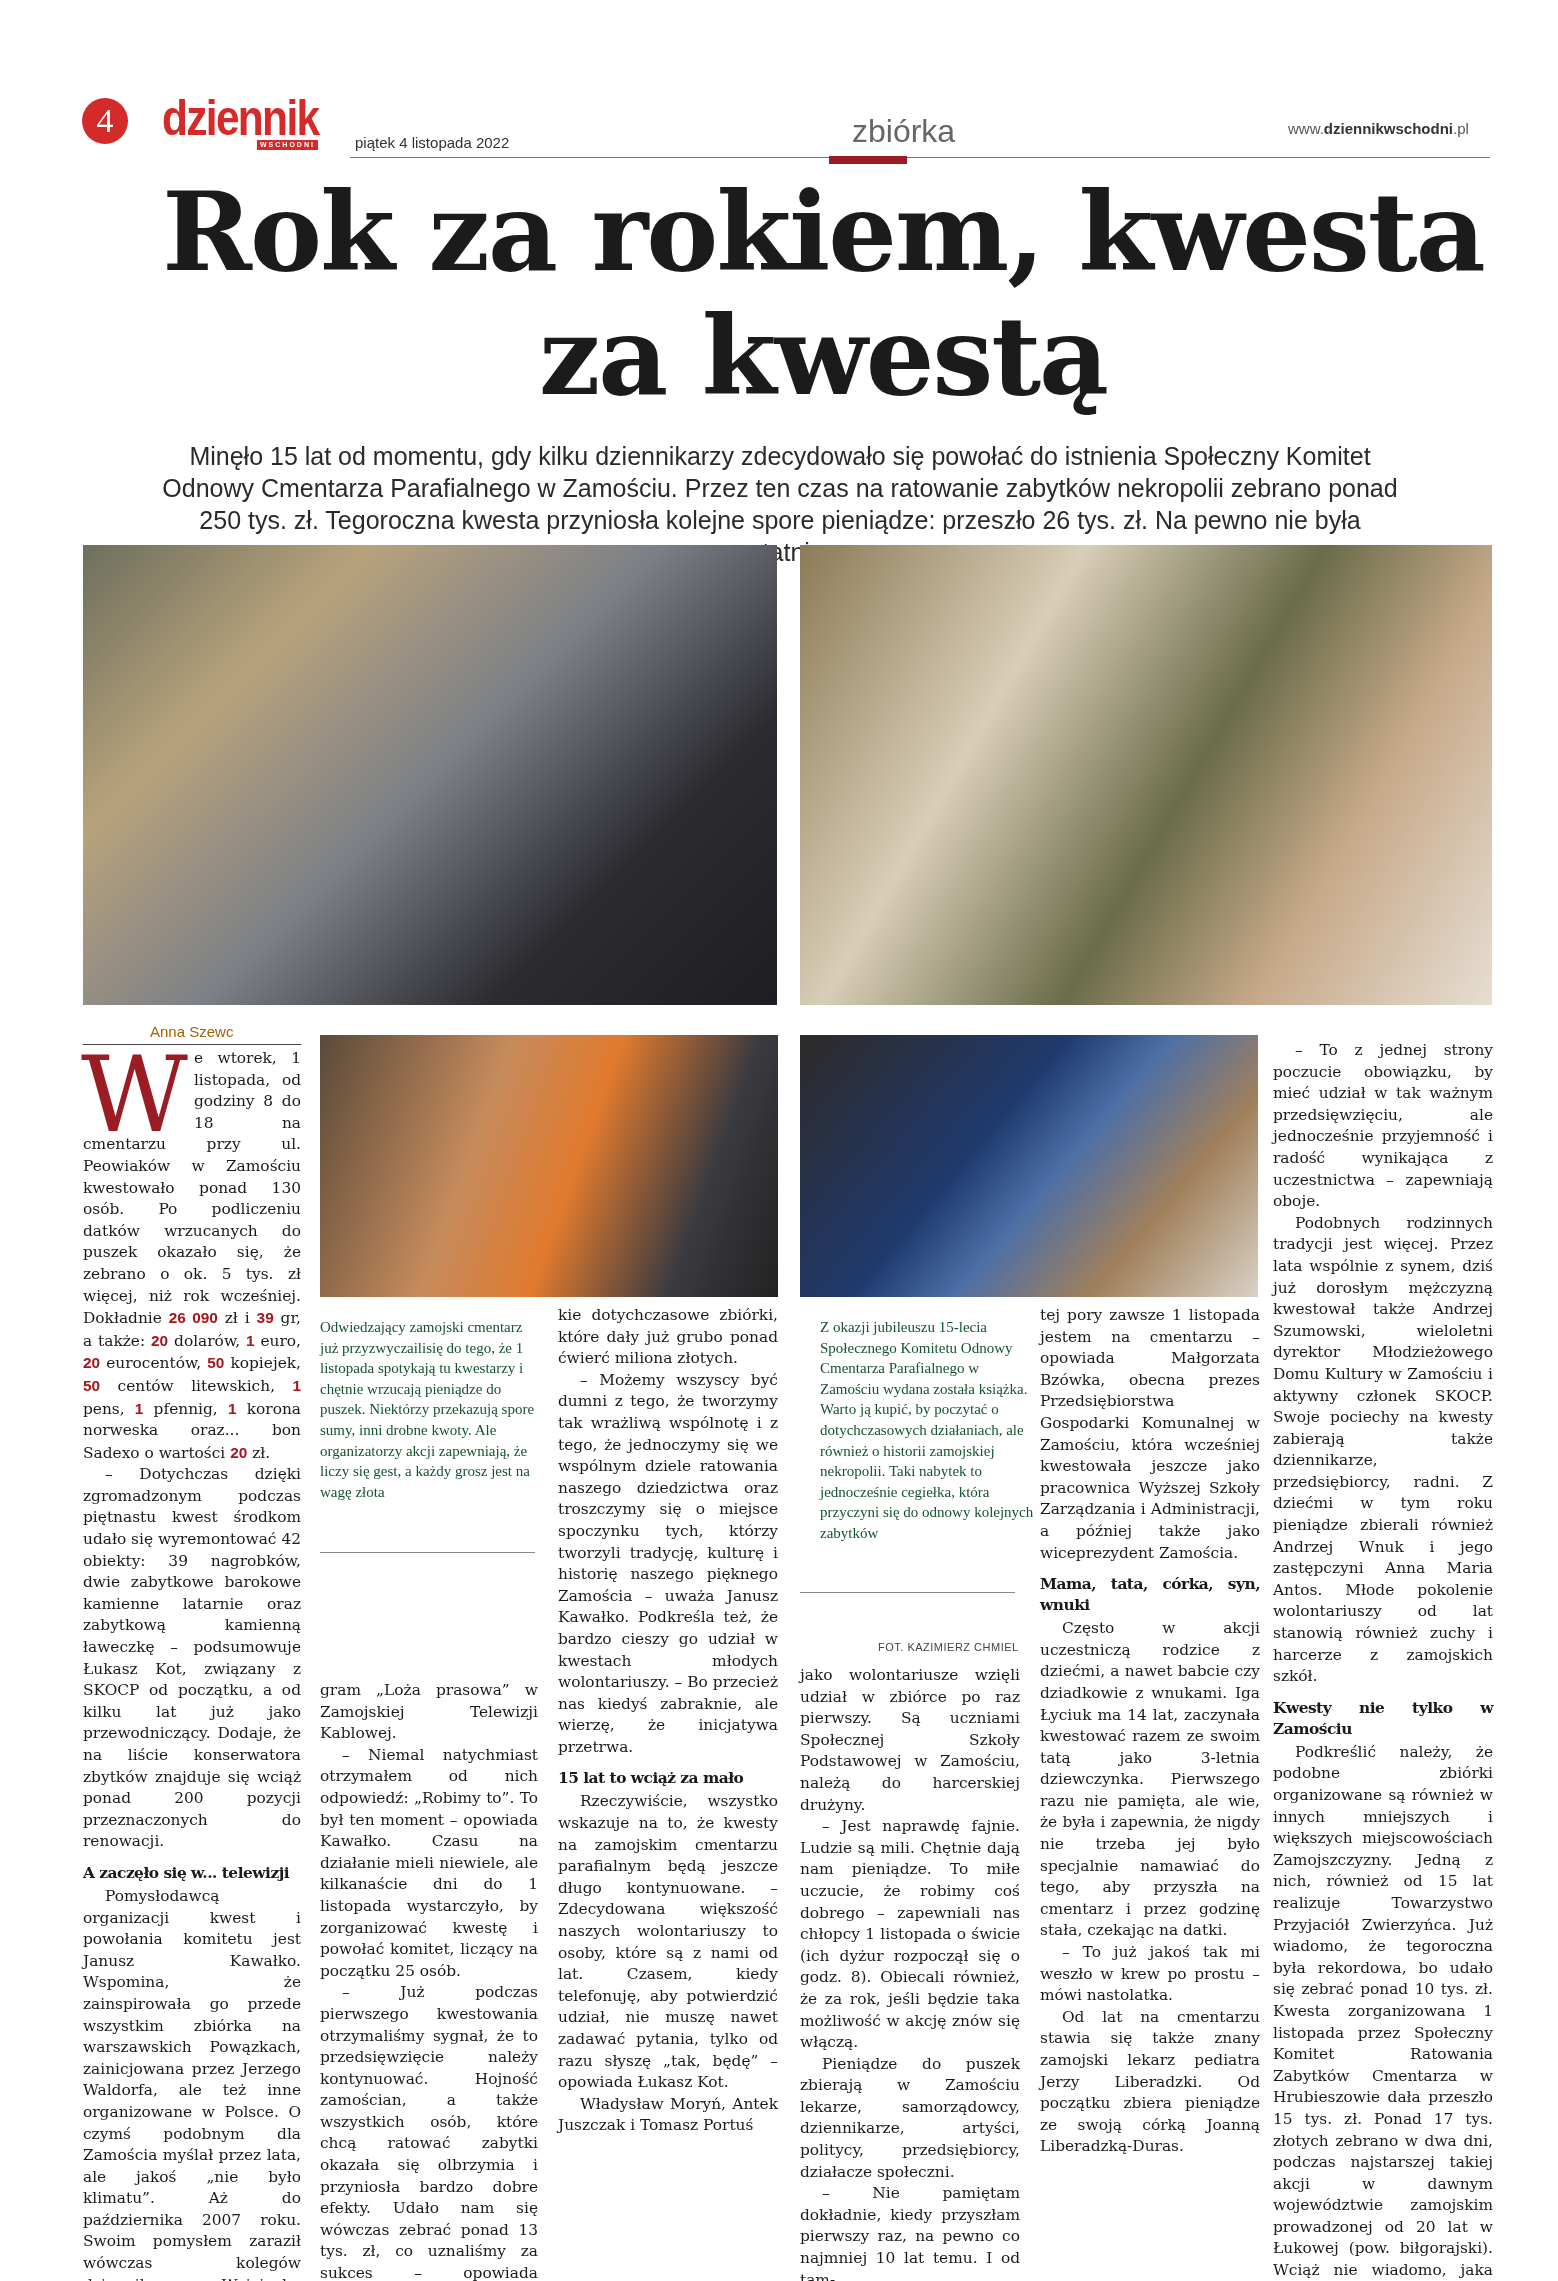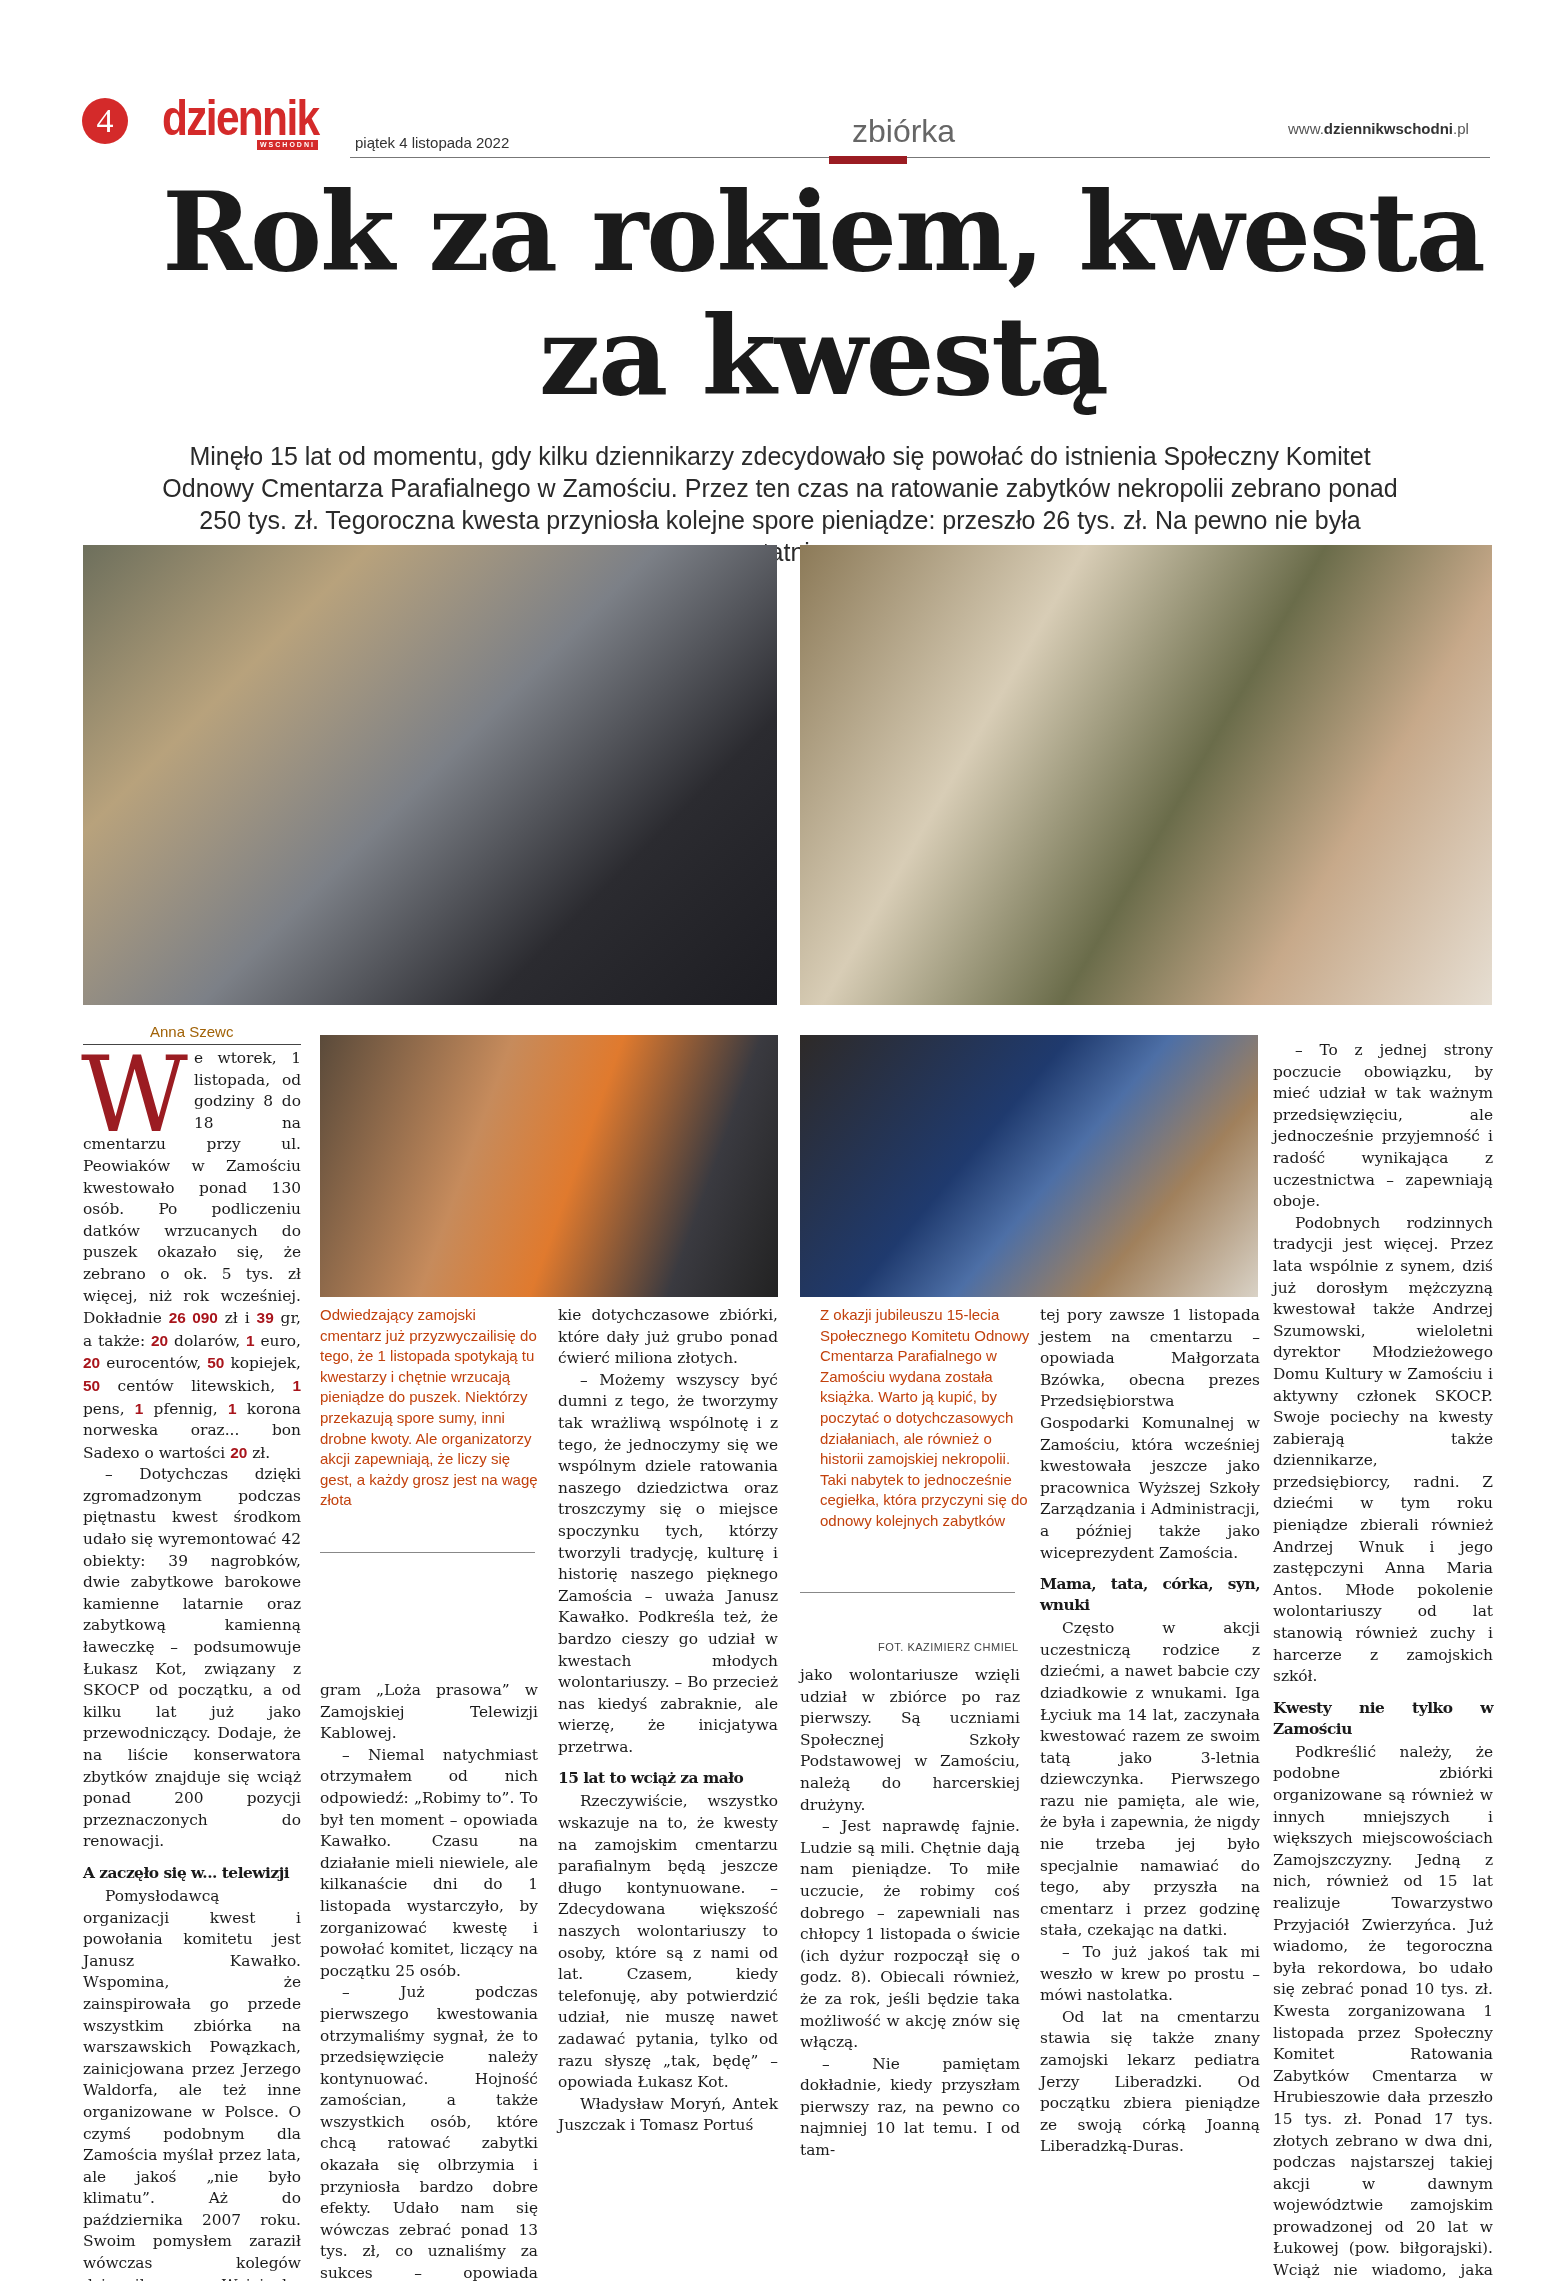--- a/index.html
+++ b/index.html
@@ -27,21 +27,21 @@
   .photo2 { left:800px; top:545px; width:692px; height:460px; background:linear-gradient(120deg,#8c7a58 0%,#d8cdb6 30%,#6a6c4a 55%,#c7a98a 75%,#e6ded2 100%); }
   .photo3 { left:320px; top:1035px; width:458px; height:262px; background:linear-gradient(110deg,#5a4a3a 0%,#c68b5c 35%,#e07a2e 55%,#3a3a40 80%,#222 100%); }
   .photo4 { left:800px; top:1035px; width:458px; height:262px; background:linear-gradient(130deg,#2e2a28 0%,#1f3a6e 40%,#4d6fa6 55%,#a0805c 75%,#d9d2c6 100%); }
 
   
   .col { font-family:"DejaVu Serif", serif; font-size:15.4px; line-height:21.6px; text-align:justify; hyphens:manual; color:#1a1a1a; }
   .col p { margin:0; text-indent:22px; }
   .col p.noind { text-indent:0; }
   .col h3 { margin:10px 0 2px 0; font-size:15.4px; font-weight:bold; line-height:21px; letter-spacing:-0.5px; }
   .red { color:#a8141b; font-weight:bold; font-family:"Liberation Sans", sans-serif; }
-  .caption { font-family:Liberation Sans, sans-serif; font-size:15px; line-height:20.6px; color:#c2410c; }
+  .caption { font-family:Liberation Serif, serif; font-size:15px; line-height:20.6px; color:#14532d;margin-top:12px; }
   .byline { left:150px; top:1023px; font-family:"Liberation Sans", sans-serif; font-size:15px; color:#a16207; }
   .byline-rule { left:83px; top:1044px; width:218px; height:1px; background:#444; }
   .dropcap { float:left; font-family:"DejaVu Serif", serif; font-size:104px; line-height:86px; color:#9b1c22; margin:4px 6px -4px -2px; }
   .credit { left:878px; top:1597px; font-family:"Liberation Sans", sans-serif; font-size:11px; color:#444; letter-spacing:0.5px;margin-top:44px; }
   .credit-rule { left:800px; top:1592px; width:215px; height:1px; background:#888; }
   .caption-rule { left:320px; top:1552px; width:215px; height:1px; background:#888; }
 </style>
 </head>
 <body>
 
@@ -92,20 +92,21 @@
   <p>Władysław Moryń, Antek Juszczak i Tomasz Portuś</p>
 </div>
 
 <div class="abs caption" style="left:820px; top:1305px; width:218px;">Z okazji jubileuszu 15-lecia Społecznego Komitetu Odnowy Cmentarza Parafialnego w Zamościu wydana została książka. Warto ją kupić, by poczytać o dotychczasowych działaniach, ale również o historii zamojskiej nekropolii. Taki nabytek to jednocześnie cegiełka, która przyczyni się do odnowy kolejnych zabytków</div>
 <div class="abs credit-rule"></div>
 <div class="abs credit">FOT. KAZIMIERZ CHMIEL</div>
 
 <div class="abs col" style="left:800px; top:1665px; width:220px;">
   <p class="noind">jako wolontariusze wzięli udział w zbiórce po raz pierwszy. Są uczniami Społecznej Szkoły Podstawowej w Zamościu, należą do harcerskiej drużyny.</p>
   <p>– Jest naprawdę fajnie. Ludzie są mili. Chętnie dają nam pieniądze. To miłe uczucie, że robimy coś dobrego – zapewniali nas chłopcy 1 listopada o świcie (ich dyżur rozpoczął się o godz. 8). Obiecali również, że za rok, jeśli będzie taka możliwość w akcję znów się włączą.</p>
+  <p>Pieniądze do puszek zbierają w Zamościu lekarze, samorządowcy, dziennikarze, artyści, politycy, przedsiębiorcy, działacze społeczni.</p>
   <p>– Nie pamiętam dokładnie, kiedy przyszłam pierwszy raz, na pewno co najmniej 10 lat temu. I od tam-</p>
 </div>
 
 <div class="abs col" style="left:1040px; top:1305px; width:220px;">
   <p class="noind">tej pory zawsze 1 listopada jestem na cmentarzu – opowiada Małgorzata Bzówka, obecna prezes Przedsiębiorstwa Gospodarki Komunalnej w Zamościu, która wcześniej kwestowała jeszcze jako pracownica Wyższej Szkoły Zarządzania i Administracji, a później także jako wiceprezydent Zamościa.</p>
   <h3>Mama, tata, córka, syn, wnuki</h3>
   <p>Często w akcji uczestniczą rodzice z dziećmi, a nawet babcie czy dziadkowie z wnukami. Iga Łyciuk ma 14 lat, zaczynała kwestować razem ze swoim tatą jako 3-letnia dziewczynka. Pierwszego razu nie pamięta, ale wie, że była i zapewnia, że nigdy nie trzeba jej było specjalnie namawiać do tego, aby przyszła na cmentarz i przez godzinę stała, czekając na datki.</p>
   <p>– To już jakoś tak mi weszło w krew po prostu – mówi nastolatka.</p>
   <p>Od lat na cmentarzu stawia się także znany zamojski lekarz pediatra Jerzy Liberadzki. Od początku zbiera pieniądze ze swoją córką Joanną Liberadzką-Duras.</p>
 </div>

